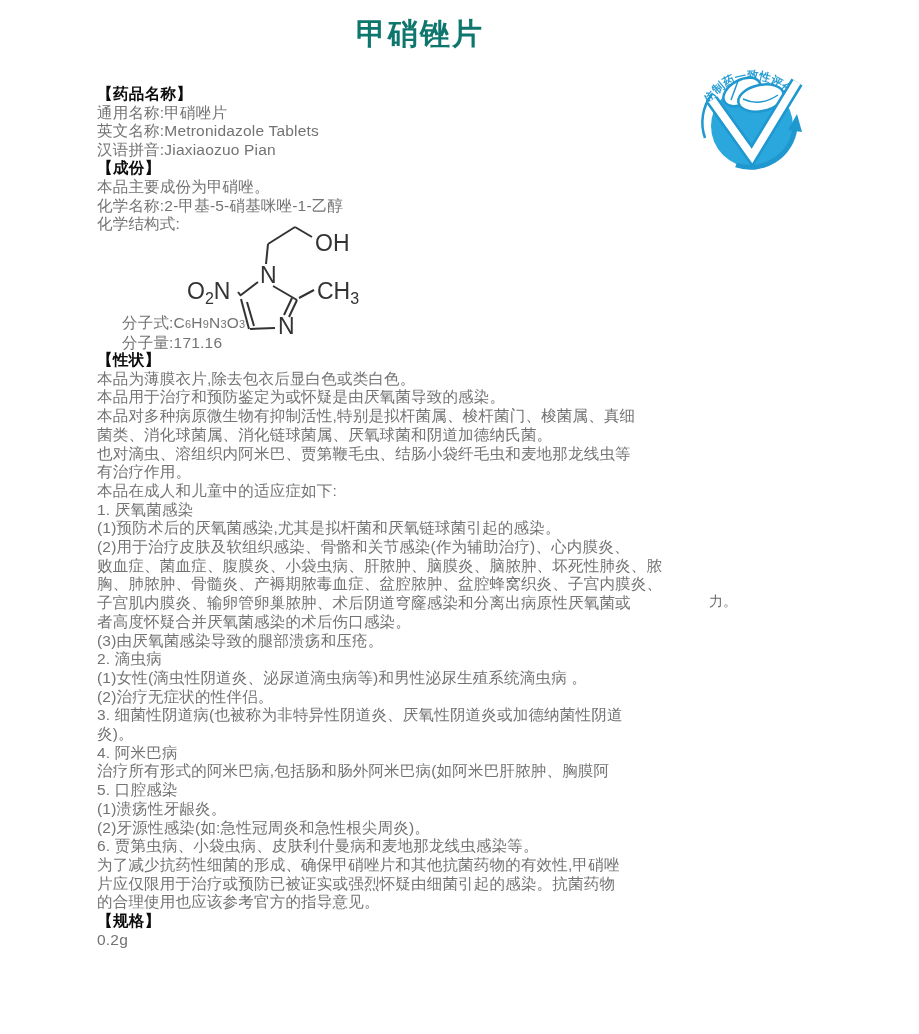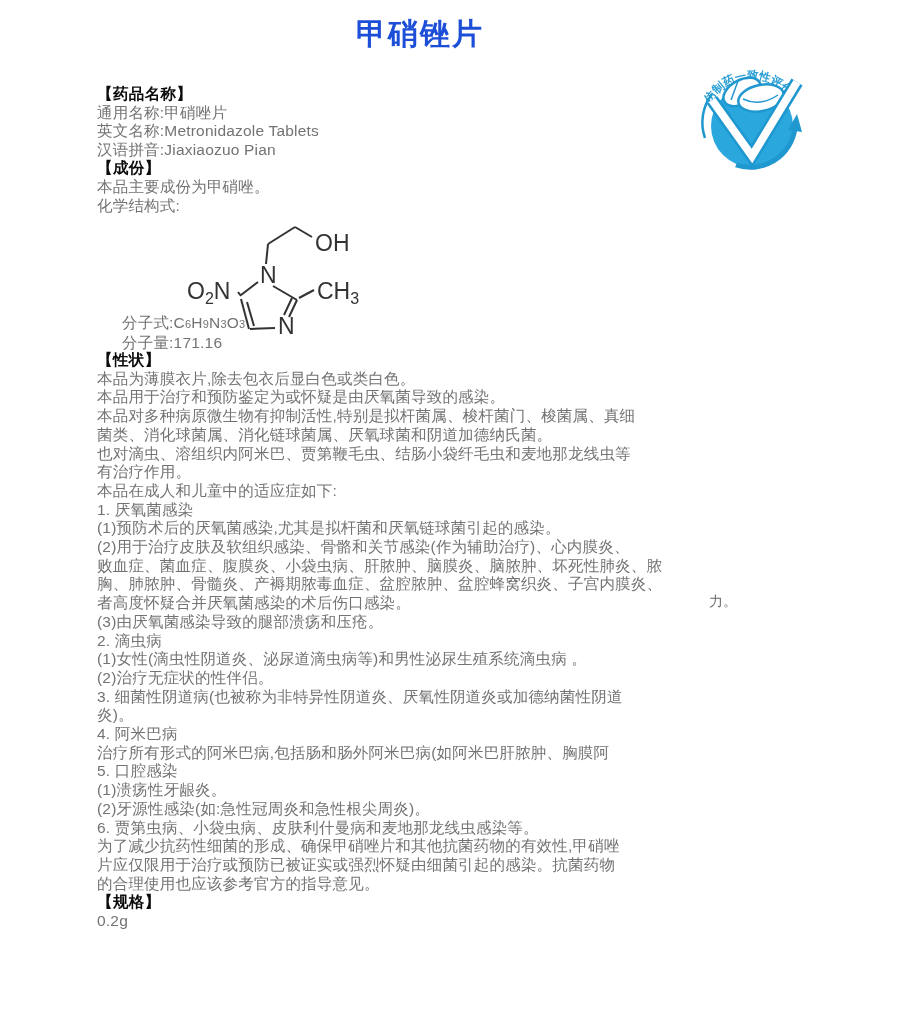--- a/index.html
+++ b/index.html
@@ -2,21 +2,21 @@
 <html><head>
 <meta charset="utf-8">
 <style>
   html,body{margin:0;padding:0;}
   body{
     width:919px;height:1034px;position:relative;background:#ffffff;overflow:hidden;
     font-family:"Liberation Sans","DejaVu Sans",sans-serif;
   }
   #page-title{
     position:absolute;left:60px;top:14px;width:720px;
-    text-align:center;font-size:30px;font-weight:700;color:#1d4ed8;
+    text-align:center;font-size:30px;font-weight:700;color:#0f766e;
     letter-spacing:2px;
   }
   .textcol{position:absolute;left:97px;}
   .ln{
     font-size:15.5px;line-height:18.7px;color:#737373;
     white-space:pre;letter-spacing:0.2px;
   }
   #part1{top:85px;}
   #part1 .ln{line-height:18.6px;}
   #mid{top:314px;margin-left:25px;}
@@ -73,20 +73,21 @@
   </svg>
 </div>
 
 <div id="part1" class="textcol">
     <div class="ln hd">【药品名称】</div>
     <div class="ln">通用名称:甲硝唑片</div>
     <div class="ln">英文名称:Metronidazole Tablets</div>
     <div class="ln">汉语拼音:Jiaxiaozuo Pian</div>
     <div class="ln hd">【成份】</div>
     <div class="ln">本品主要成份为甲硝唑。</div>
+    <div class="ln">化学名称:2-甲基-5-硝基咪唑-1-乙醇</div>
     <div class="ln">化学结构式:</div>
   </div>
 
 <svg id="structure" width="240" height="130" viewBox="0 0 240 130">
 
   <line x1="101" y1="43" x2="103" y2="23"></line>
   <line x1="103" y1="23" x2="130" y2="6"></line>
   <line x1="130" y1="6" x2="147" y2="16"></line>
   <text x="150" y="30">OH</text>
 
@@ -119,20 +120,21 @@
     <div class="ln">本品对多种病原微生物有抑制活性,特别是拟杆菌属、梭杆菌门、梭菌属、真细</div>
     <div class="ln">菌类、消化球菌属、消化链球菌属、厌氧球菌和阴道加德纳氏菌。</div>
     <div class="ln">也对滴虫、溶组织内阿米巴、贾第鞭毛虫、结肠小袋纤毛虫和麦地那龙线虫等</div>
     <div class="ln">有治疗作用。</div>
     <div class="ln">本品在成人和儿童中的适应症如下:</div>
     <div class="ln">1. 厌氧菌感染</div>
     <div class="ln">(1)预防术后的厌氧菌感染,尤其是拟杆菌和厌氧链球菌引起的感染。</div>
     <div class="ln">(2)用于治疗皮肤及软组织感染、骨骼和关节感染(作为辅助治疗)、心内膜炎、</div>
     <div class="ln">败血症、菌血症、腹膜炎、小袋虫病、肝脓肿、脑膜炎、脑脓肿、坏死性肺炎、脓</div>
     <div class="ln">胸、肺脓肿、骨髓炎、产褥期脓毒血症、盆腔脓肿、盆腔蜂窝织炎、子宫内膜炎、</div>
+    <div class="ln">子宫肌内膜炎、输卵管卵巢脓肿、术后阴道穹窿感染和分离出病原性厌氧菌或</div>
     <div class="ln">者高度怀疑合并厌氧菌感染的术后伤口感染。</div>
     <div class="ln">(3)由厌氧菌感染导致的腿部溃疡和压疮。</div>
     <div class="ln">2. 滴虫病</div>
     <div class="ln">(1)女性(滴虫性阴道炎、泌尿道滴虫病等)和男性泌尿生殖系统滴虫病 。</div>
     <div class="ln">(2)治疗无症状的性伴侣。</div>
     <div class="ln">3. 细菌性阴道病(也被称为非特异性阴道炎、厌氧性阴道炎或加德纳菌性阴道</div>
     <div class="ln">炎)。</div>
     <div class="ln">4. 阿米巴病</div>
     <div class="ln">治疗所有形式的阿米巴病,包括肠和肠外阿米巴病(如阿米巴肝脓肿、胸膜阿</div>
     <div class="ln">5. 口腔感染</div>

